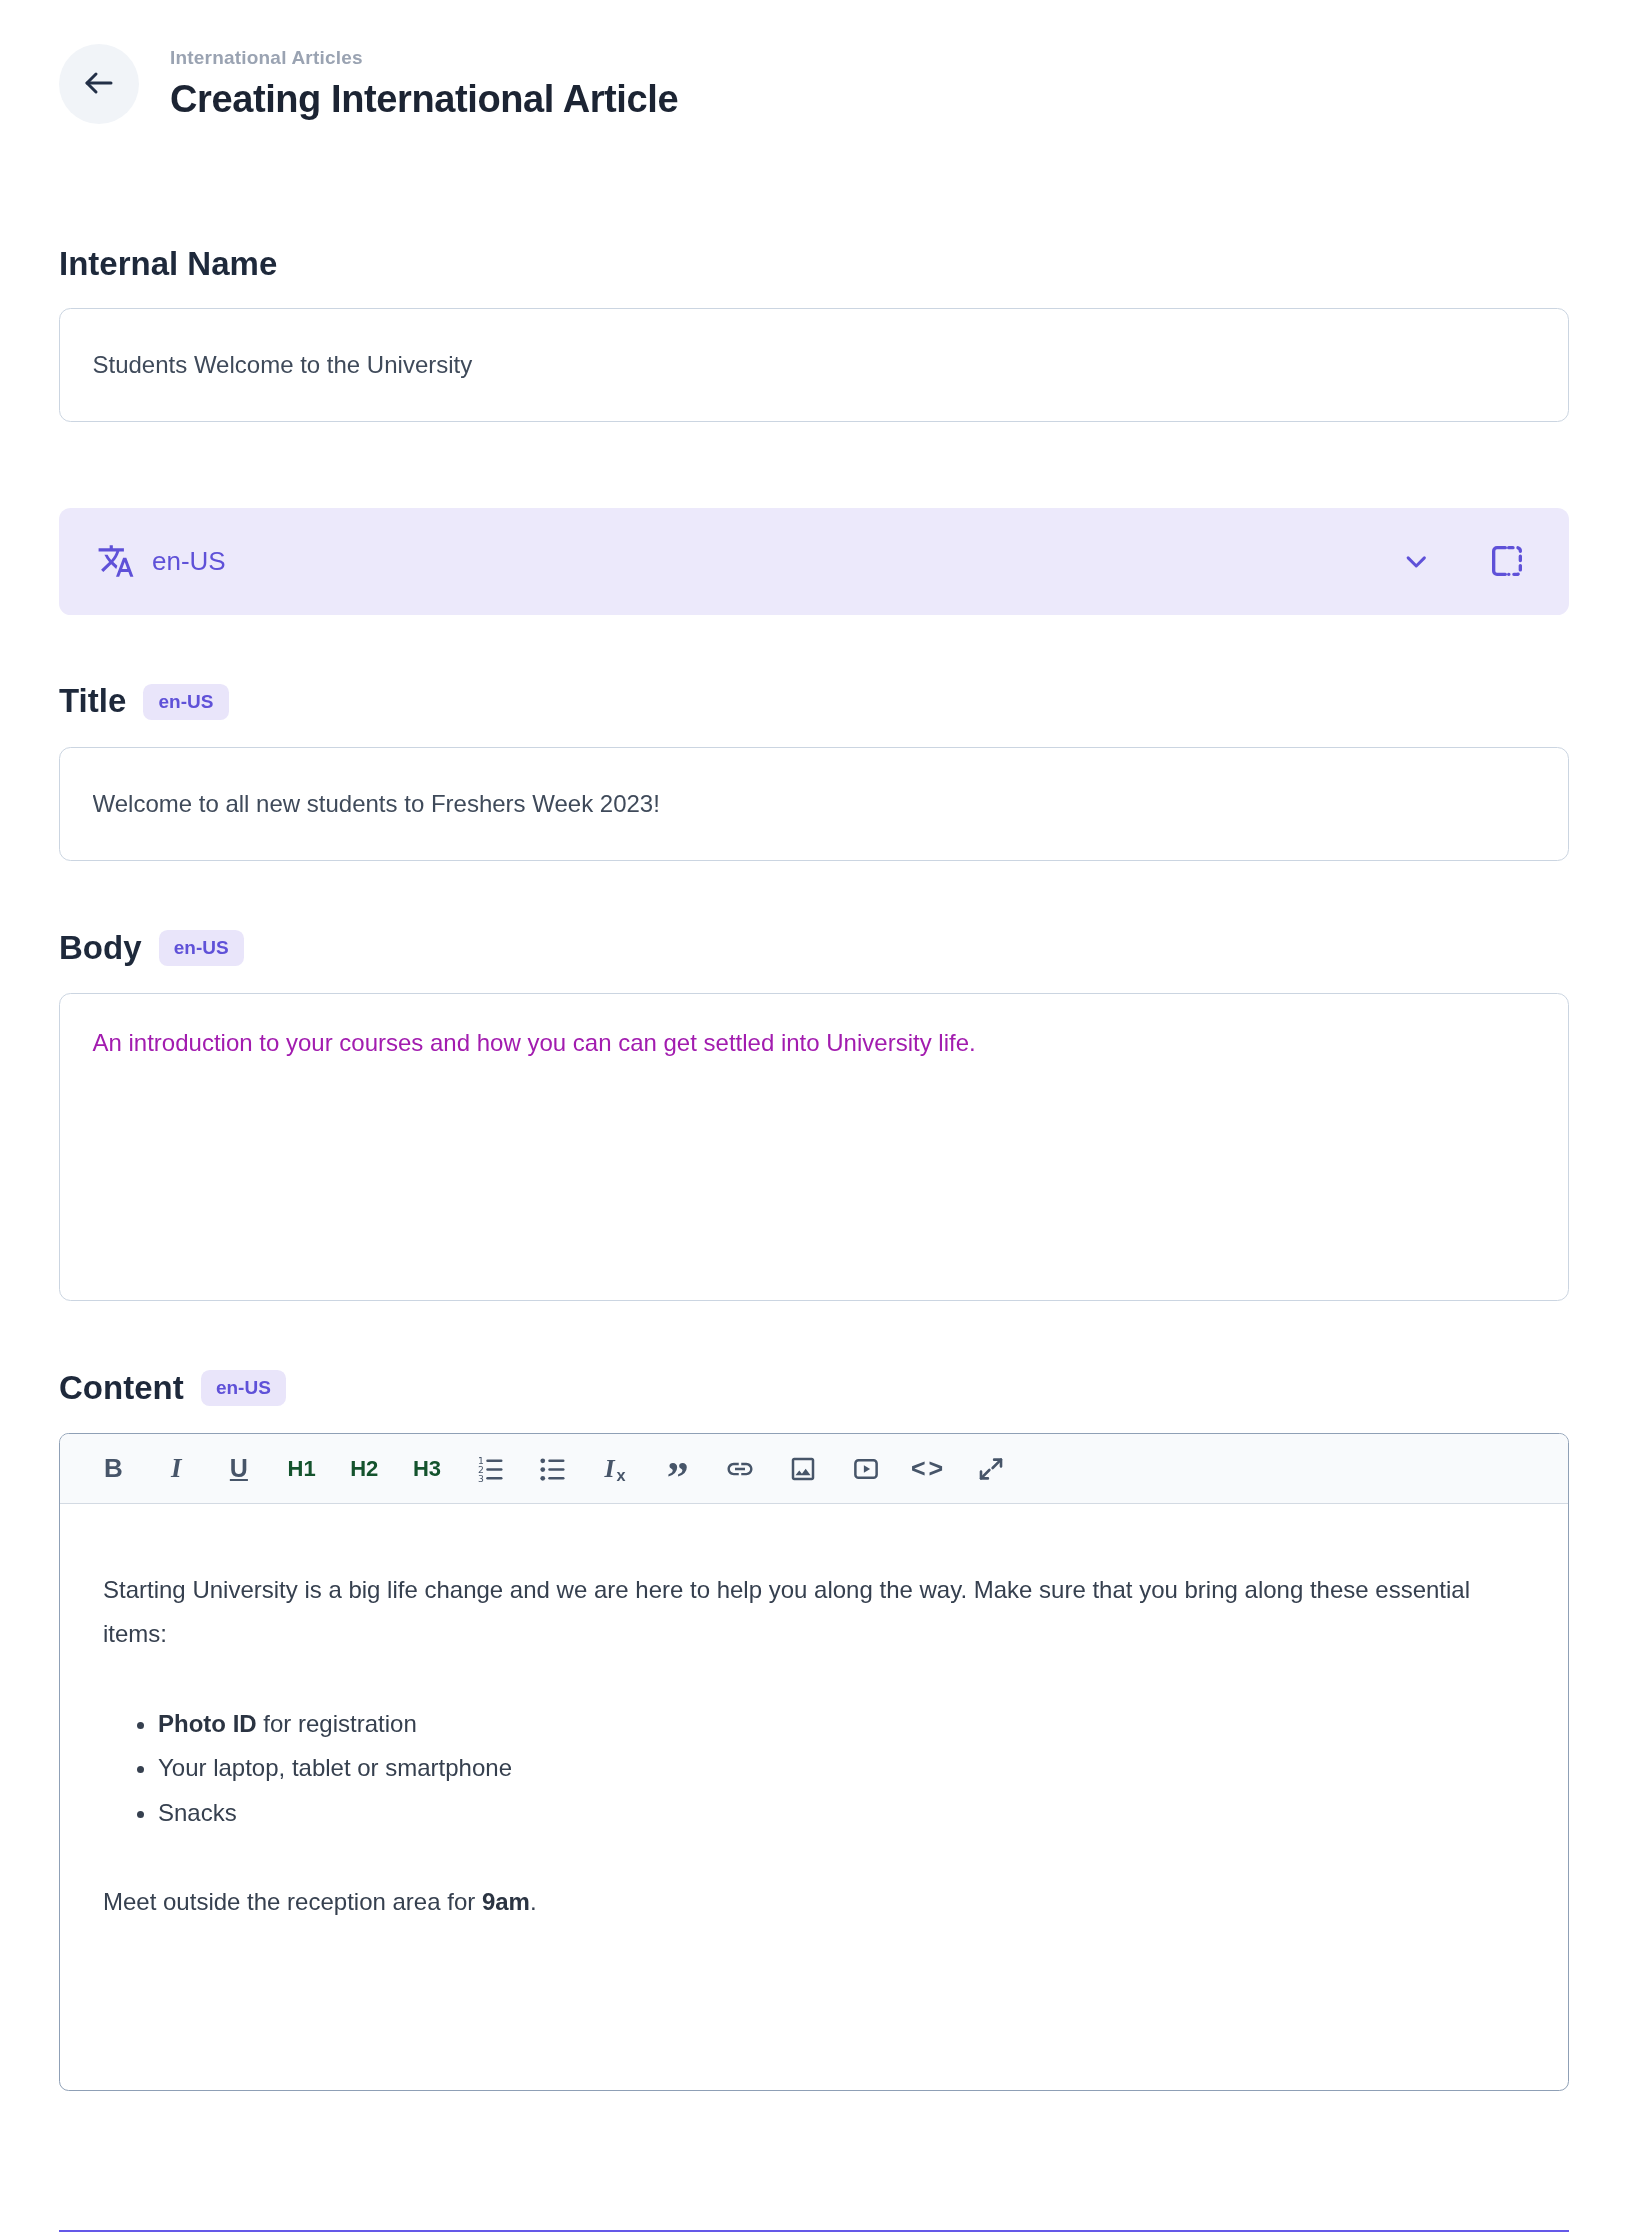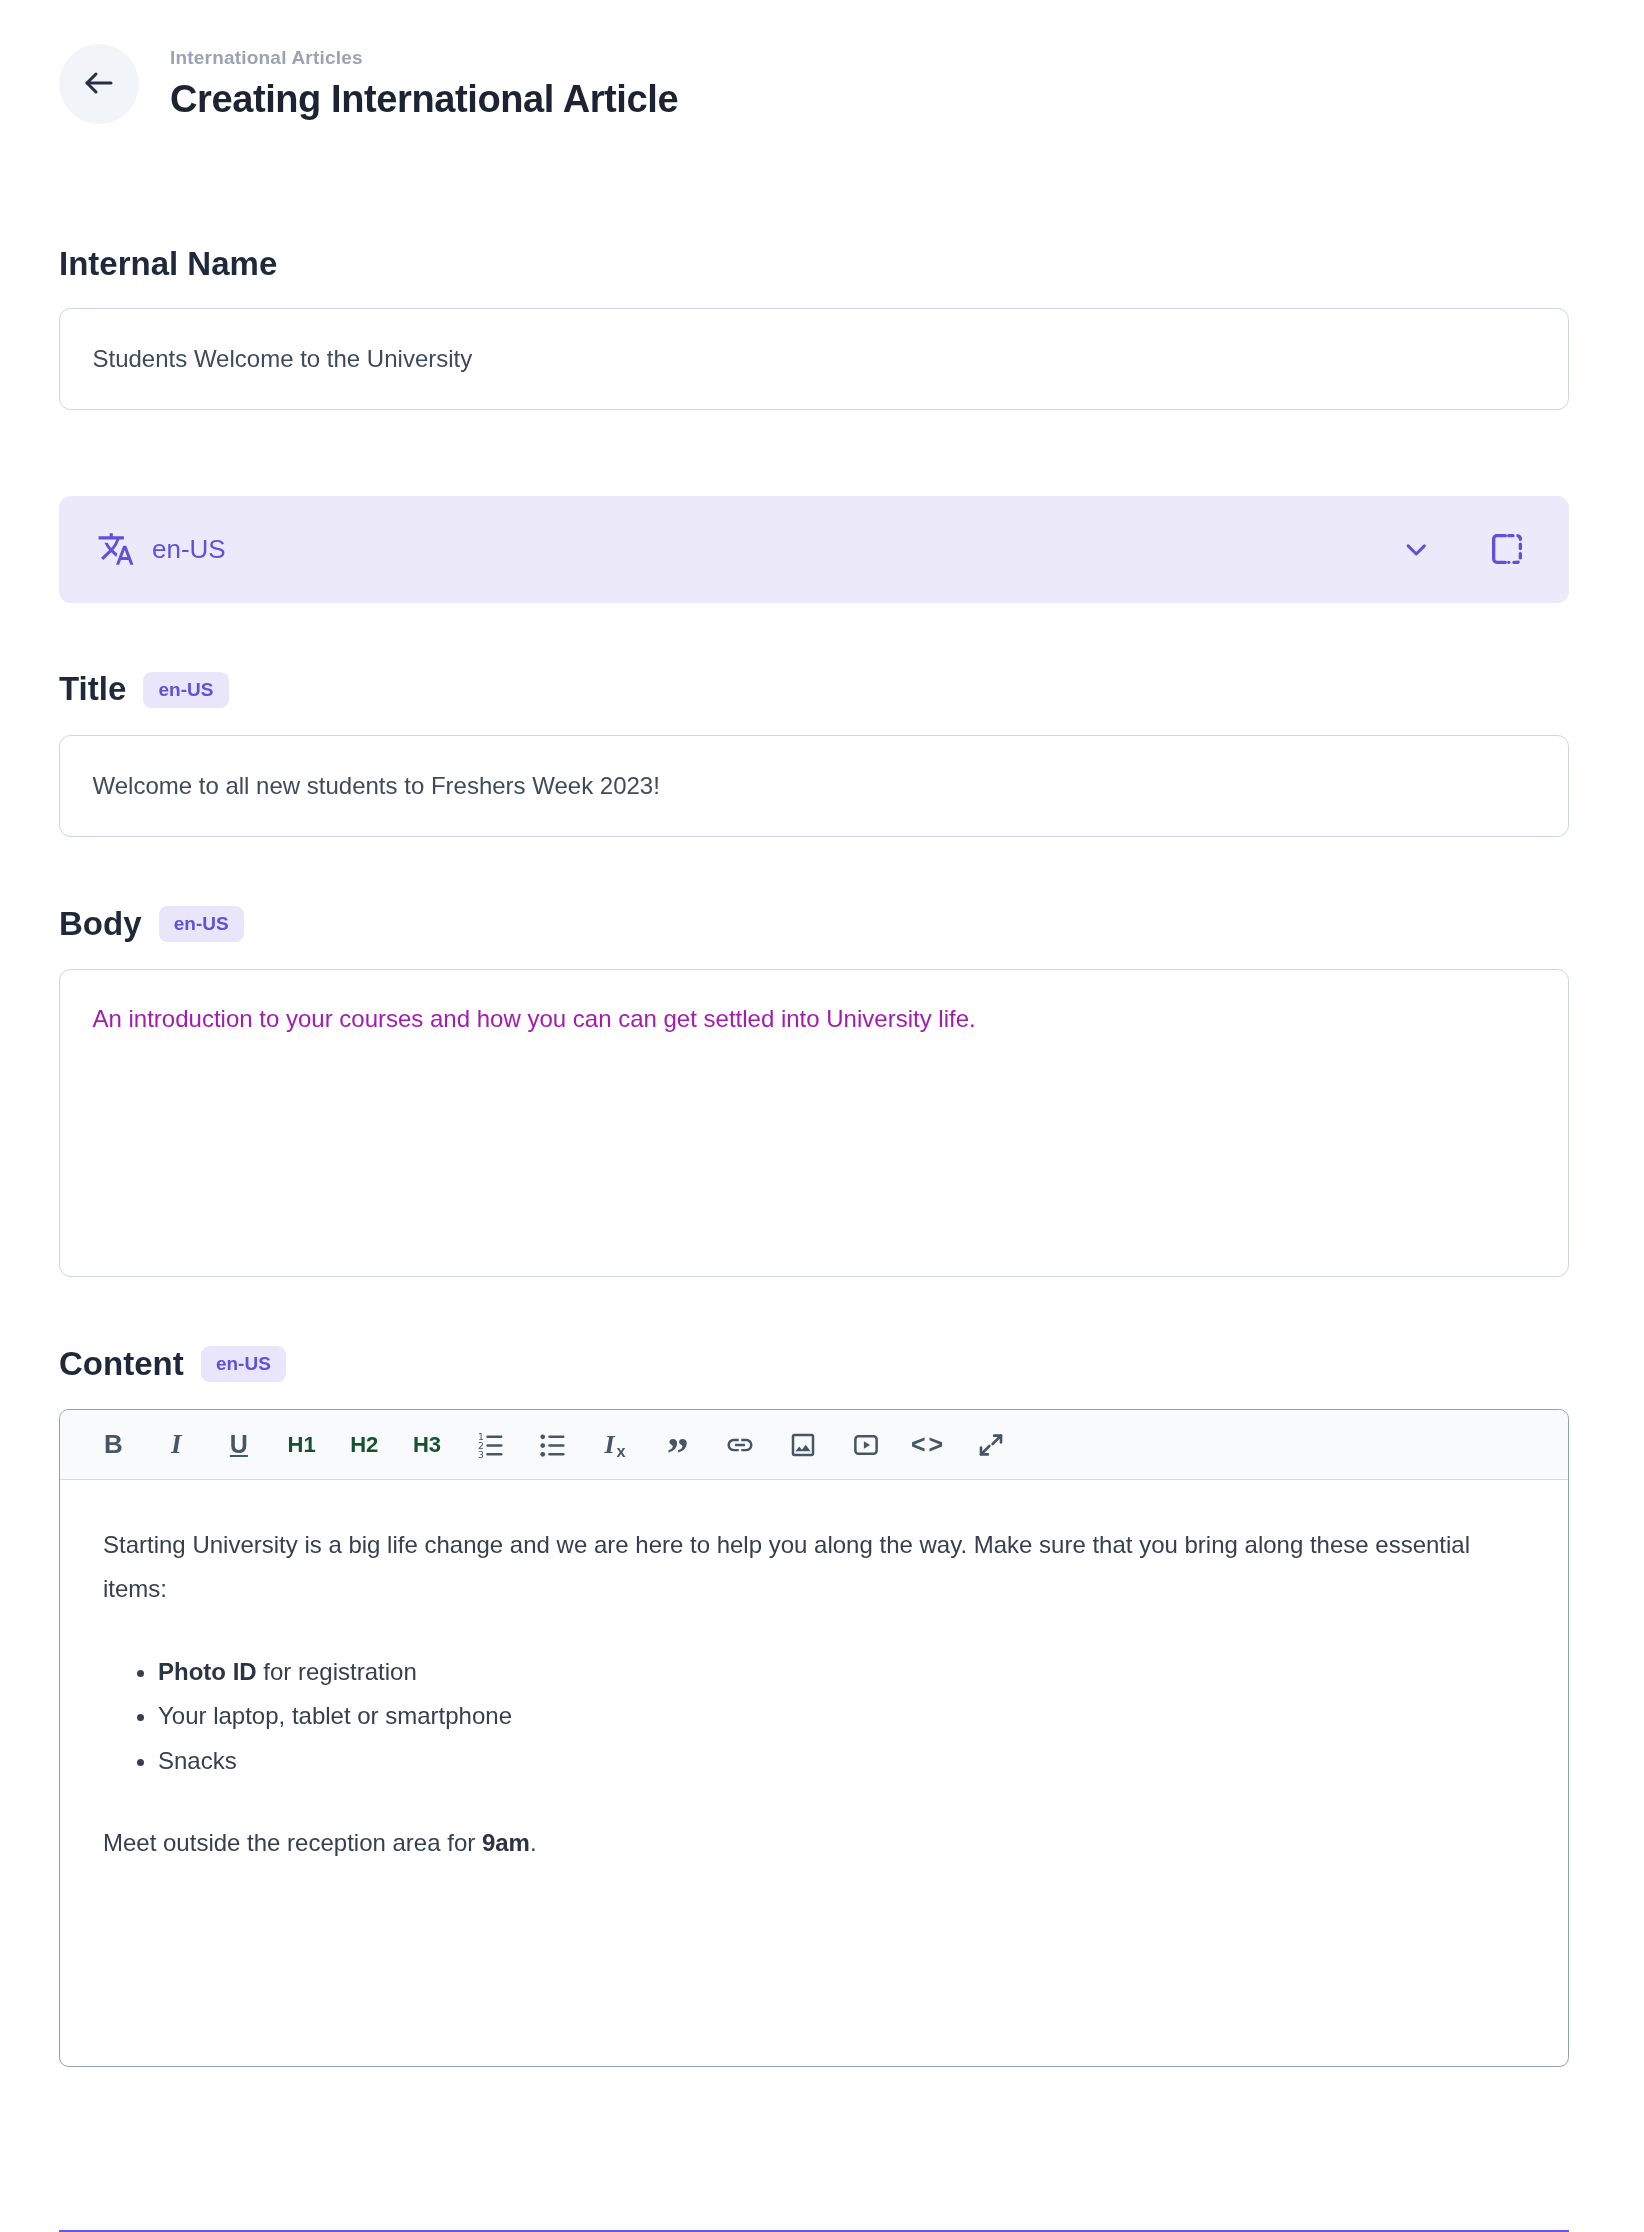--- a/index.html
+++ b/index.html
@@ -31,21 +31,21 @@
   .field-label { font-size: 33px; font-weight: 700; color: #1e293b; line-height: 32.5px; }
   .locale-badge {
     display: inline-block;
     background: var(--badge-bg, #e9e5fa);
     color: var(--accent, #5f51d8);
     font-size: 19px; font-weight: 700;
     padding: 8.6px 15.3px; border-radius: 8.6px; line-height: 1;
   }
   .text-input {
     display: block; width: 100%; box-sizing: border-box;
-    height: 102px; border: 1.4px solid #cbd5e1; border-radius: 11.5px;
+    height: 114px; border: 1.4px solid #cbd5e1; border-radius: 11.5px;
     padding: 0 32.5px; font-size: 24px; color: #3f4a5a; background: #fff;
     font-family: inherit; outline: none;
   }
   .textarea-input {
     display: block; width: 100%; box-sizing: border-box;
     height: 308px; border: 1.4px solid #cbd5e1; border-radius: 11.5px;
     padding: 31px 32.5px; font-size: 24px; line-height: 1.5; color: #a21caf;
     background: #fff; font-family: inherit; outline: none; resize: none;
   }
 
@@ -84,21 +84,21 @@
   .tb-code { font-size: 25px; font-weight: 700; letter-spacing: 2.9px; }
   .tb-quote { font-family: "Liberation Serif", "DejaVu Serif", serif; font-size: 44px; font-weight: 700; padding-top: 17px; }
   .tb-clear-i { font-family: "Liberation Serif", "DejaVu Serif", serif; font-style: italic; font-size: 26px; font-weight: 600; }
   .tb-clear-x { font-size: 16.3px; font-weight: 700; align-self: flex-end; margin: 0 0 9.6px 1.9px; }
   .tb-btn svg { width: 30px; height: 30px; display: block; }
 
   .editor-body {
     box-sizing: border-box; height: 586px; padding: 19px 43px 38px 43px;
     font-size: 24px; color: #36404f; line-height: 1.85; outline: none;
   }
-  .editor-body p { margin: 24px 0; }
+  .editor-body p { margin: 45px 0; }
   .editor-body ul { margin: 38px 0; padding-left: 55px; }
   .editor-body li { margin: 0 0; }
   .editor-body strong { font-weight: 700; color: #2b3442; }
 
   
   .bottom-divider {
     position: absolute; left: 59px; right: 75px; bottom: 1px; height: 1.9px;
     background: var(--divider, #6458e8);
   }
 </style>

